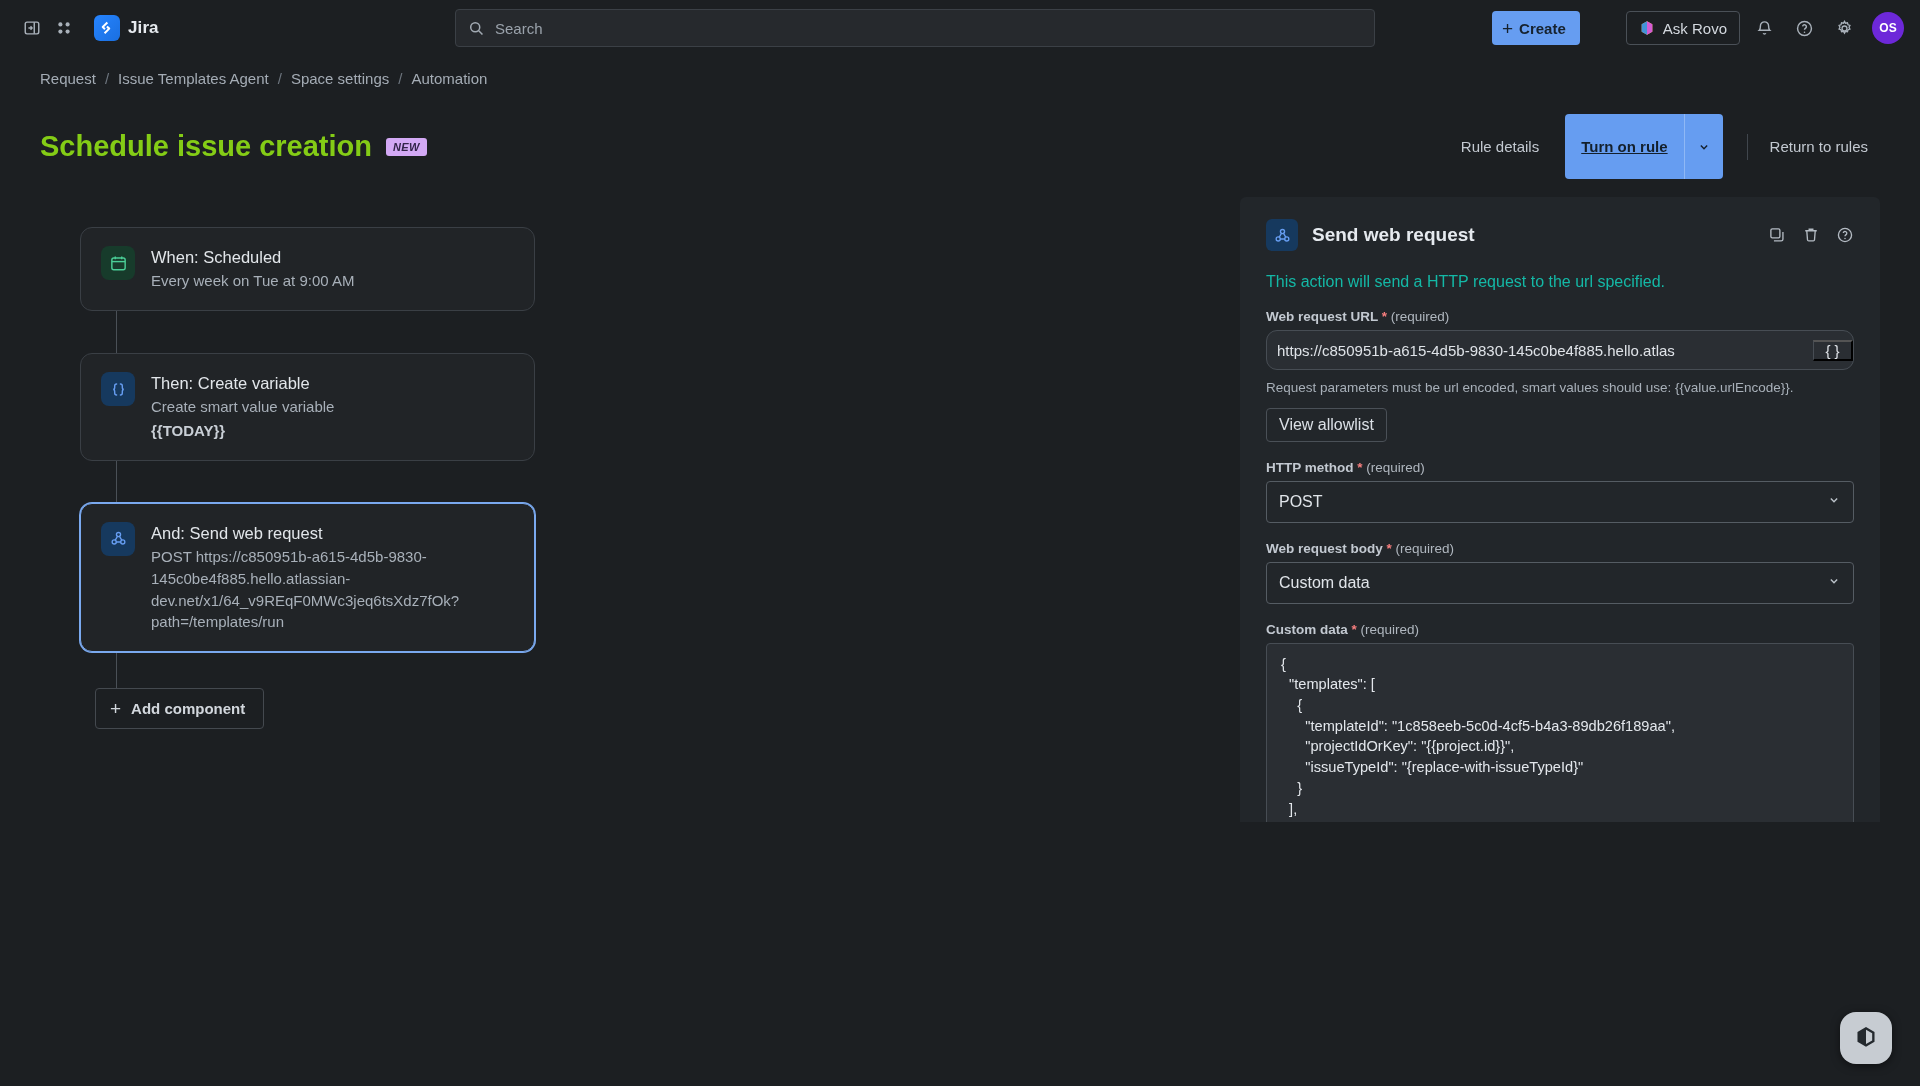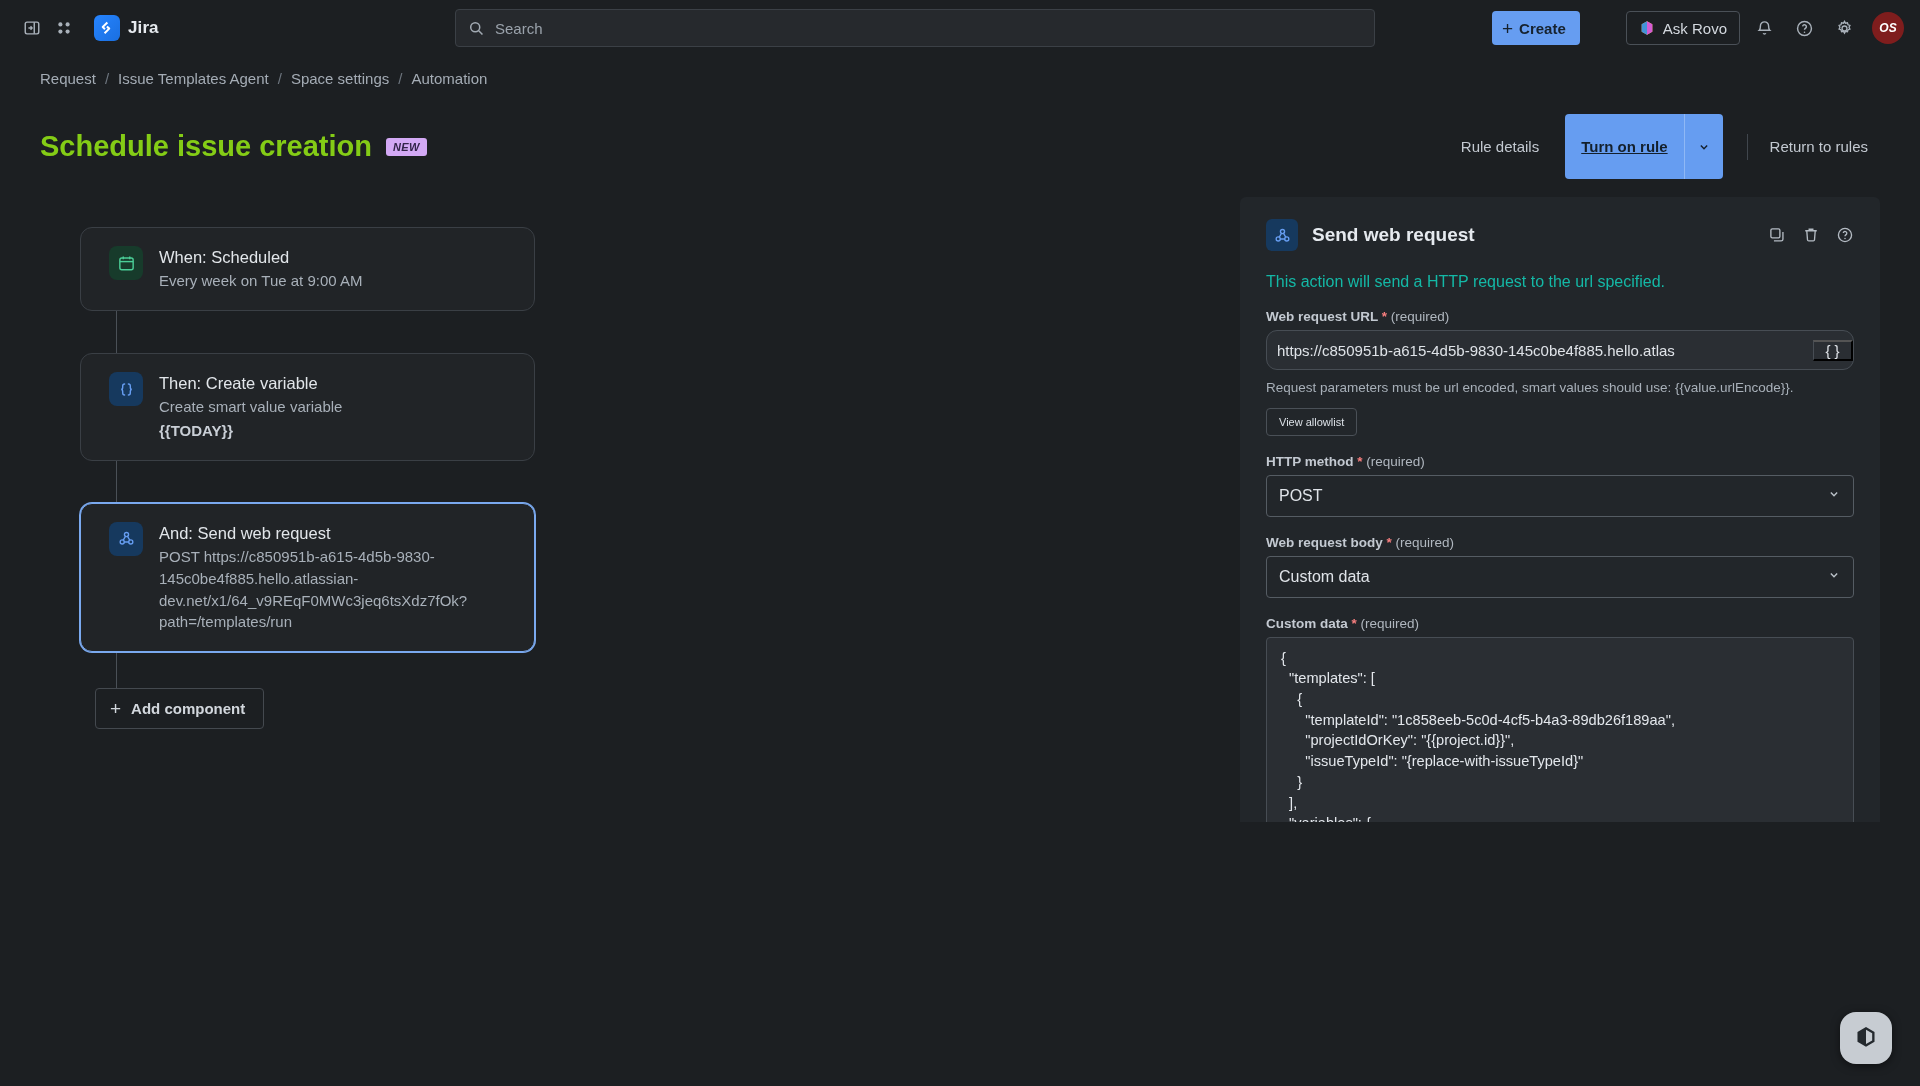--- a/index.html
+++ b/index.html
@@ -69,24 +69,24 @@
   #ask-rovo-btn {
     height: 34px; padding: 0 12px;
     background: transparent;
     border: 1px solid #4a5057; border-radius: 4px;
     color: #d4d9df; font-size: 15px; cursor: pointer;
     display: flex; align-items: center; gap: 8px;
     font-family: "Liberation Sans", sans-serif;
   }
   #avatar {
     width: 32px; height: 32px; border-radius: 50%;
-    background: #7f1d1d; color: #fff;
+    background: #6d28d9; color: #fff;
     font-size: 12px; font-weight: 700;
     display: flex; align-items: center; justify-content: center;
-    cursor: pointer; margin-left: 4px; font-style: italic;
+    cursor: pointer; margin-left: 4px;
   }
 
   
   #breadcrumb {
     height: 44px; display: flex; align-items: center;
     padding: 0 40px; gap: 9px;
     font-size: 15px; color: #a4acb5;
     background: #1c1f22;
   }
   #breadcrumb .crumb { cursor: pointer; }
@@ -139,21 +139,21 @@
   #main { display: flex; position: relative; height: calc(1086px - 56px - 44px - 62px); }
 
   
   #canvas { flex: 1; position: relative; padding: 38px 0 0 80px; }
 
   .node {
     width: 455px;
     background: #212427;
     border: 1px solid #3a3f45;
     border-radius: 12px;
-    padding: 18px 28px;
+    padding: 18px 20px;
     display: flex; gap: 16px;
     position: relative;
     cursor: pointer;
   }
   .node.selected {
     border-color: #7aa9ef;
     box-shadow: 0 0 0 1px #7aa9ef;
   }
   .node-icon {
     width: 34px; height: 34px; border-radius: 8px;
@@ -230,21 +230,21 @@
     background: transparent; color: #dfe3e8;
     font-size: 15px; cursor: pointer;
     display: flex; align-items: center; justify-content: center;
     font-family: "Liberation Sans", sans-serif;
   }
   .help-text { font-size: 13.5px; color: #a8b0b9; margin-top: 8px; line-height: 1.45; }
 
   #allowlist-btn {
     margin-top: 10px;
     background: transparent; border: 1px solid #4a5057;
-    border-radius: 4px; color: #dbe0e6; font-size: 11px;
+    border-radius: 4px; color: #dbe0e6; font-size: 16px;
     padding: 7px 12px; cursor: pointer;
     font-family: "Liberation Sans", sans-serif;
   }
 
   .select-row {
     height: 42px; background: #22262a;
     border: 1px solid #5a6views; border: 1px solid #555c63;
     border-radius: 4px;
     display: flex; align-items: center;
     padding: 0 12px;

